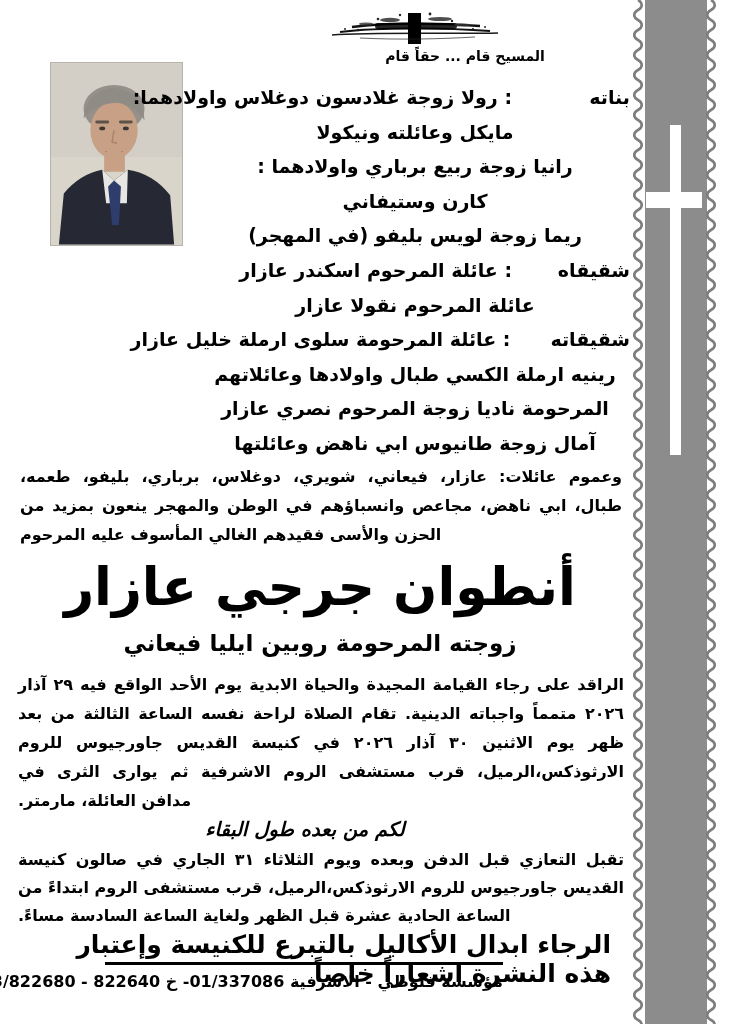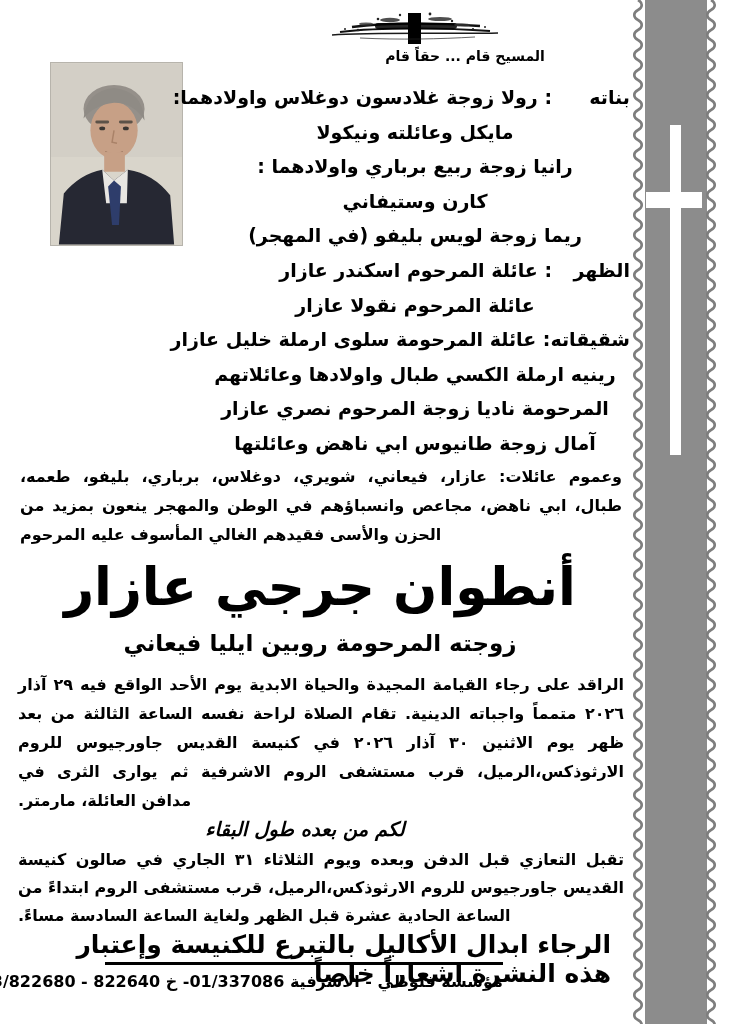--- a/index.html
+++ b/index.html
@@ -27,21 +27,21 @@
   .photo svg { display: block; width: 131px; height: 182px; filter: blur(0.6px); }
 
   .heading {
     position: absolute; top: 48px; left: 250px; width: 430px;
     direction: rtl; text-align: center; font-size: 14px;
   }
 
   .family { position: absolute; top: 80px; left: 200px; width: 430px; direction: rtl; font-size: 19px; }
   .fam-row { line-height: 34.6px; height: 34.6px; white-space: nowrap; }
   .fam-row.labeled { display: flex; direction: rtl; }
-  .fam-label { flex: 0 0 78px; text-align: right; }
+  .fam-label { flex: 0 0 78px; text-align: right; margin-left: 40px; }
   .fam-text { flex: 1; text-align: right; margin-left: 0; margin-right: 0; }
   .fam-row.labeled .fam-text { margin-right: 0; }
   .fam-row.centered { text-align: center; }
 
   .para {
     position: absolute; direction: rtl;
     text-align: justify; text-align-last: left;
     font-size: 16px; line-height: 29px;
   }
   .para1 { top: 462px; left: 20px; width: 602px; }
@@ -123,21 +123,21 @@
   <div class="family">
     <div class="fam-row labeled">
       <span class="fam-label">بناته</span>
       <span class="fam-text">: رولا زوجة غلادسون دوغلاس واولادهما:</span>
     </div>
     <div class="fam-row centered">مايكل وعائلته ونيكولا</div>
     <div class="fam-row centered">رانيا زوجة ربيع برباري واولادهما :</div>
     <div class="fam-row centered">كارن وستيفاني</div>
     <div class="fam-row centered">ريما زوجة لويس بليفو (في المهجر)</div>
     <div class="fam-row labeled">
-      <span class="fam-label">الظهر</span>
+      <span class="fam-label">شقيقاه</span>
       <span class="fam-text">: عائلة المرحوم اسكندر عازار</span>
     </div>
     <div class="fam-row centered">عائلة المرحوم نقولا عازار</div>
     <div class="fam-row labeled">
       <span class="fam-label">شقيقاته</span>
       <span class="fam-text">: عائلة المرحومة سلوى ارملة خليل عازار</span>
     </div>
     <div class="fam-row centered">رينيه ارملة الكسي طبال واولادها وعائلاتهم</div>
     <div class="fam-row centered">المرحومة ناديا زوجة المرحوم نصري عازار</div>
     <div class="fam-row centered">آمال زوجة طانيوس ابي ناهض وعائلتها</div>

